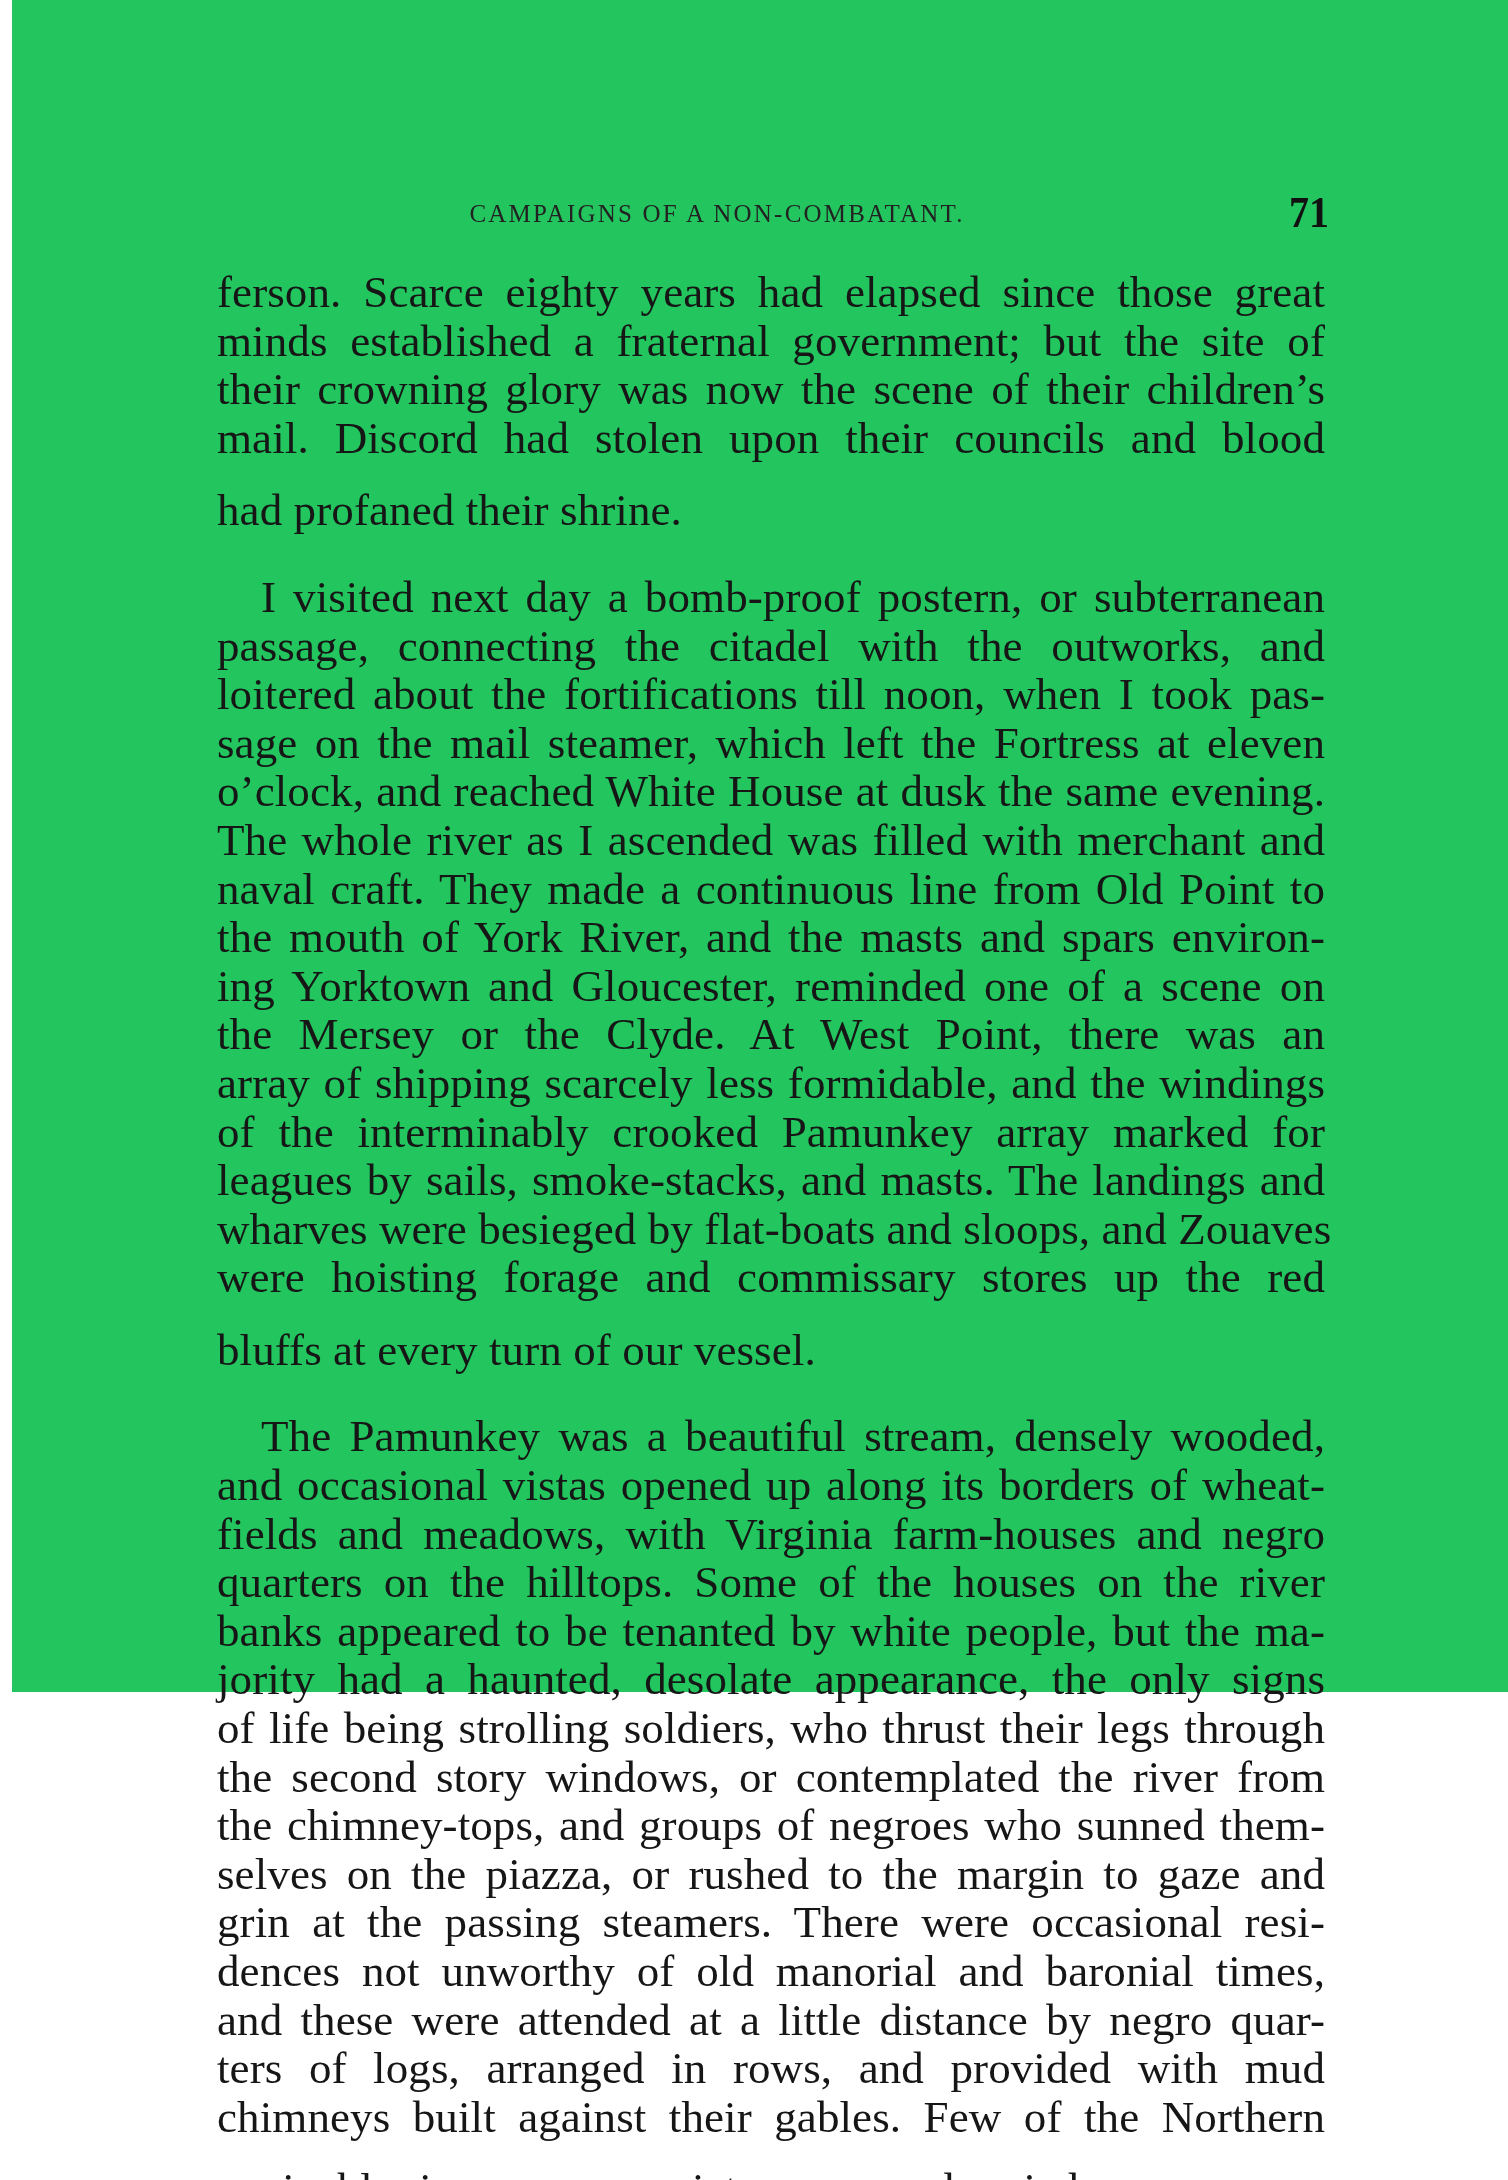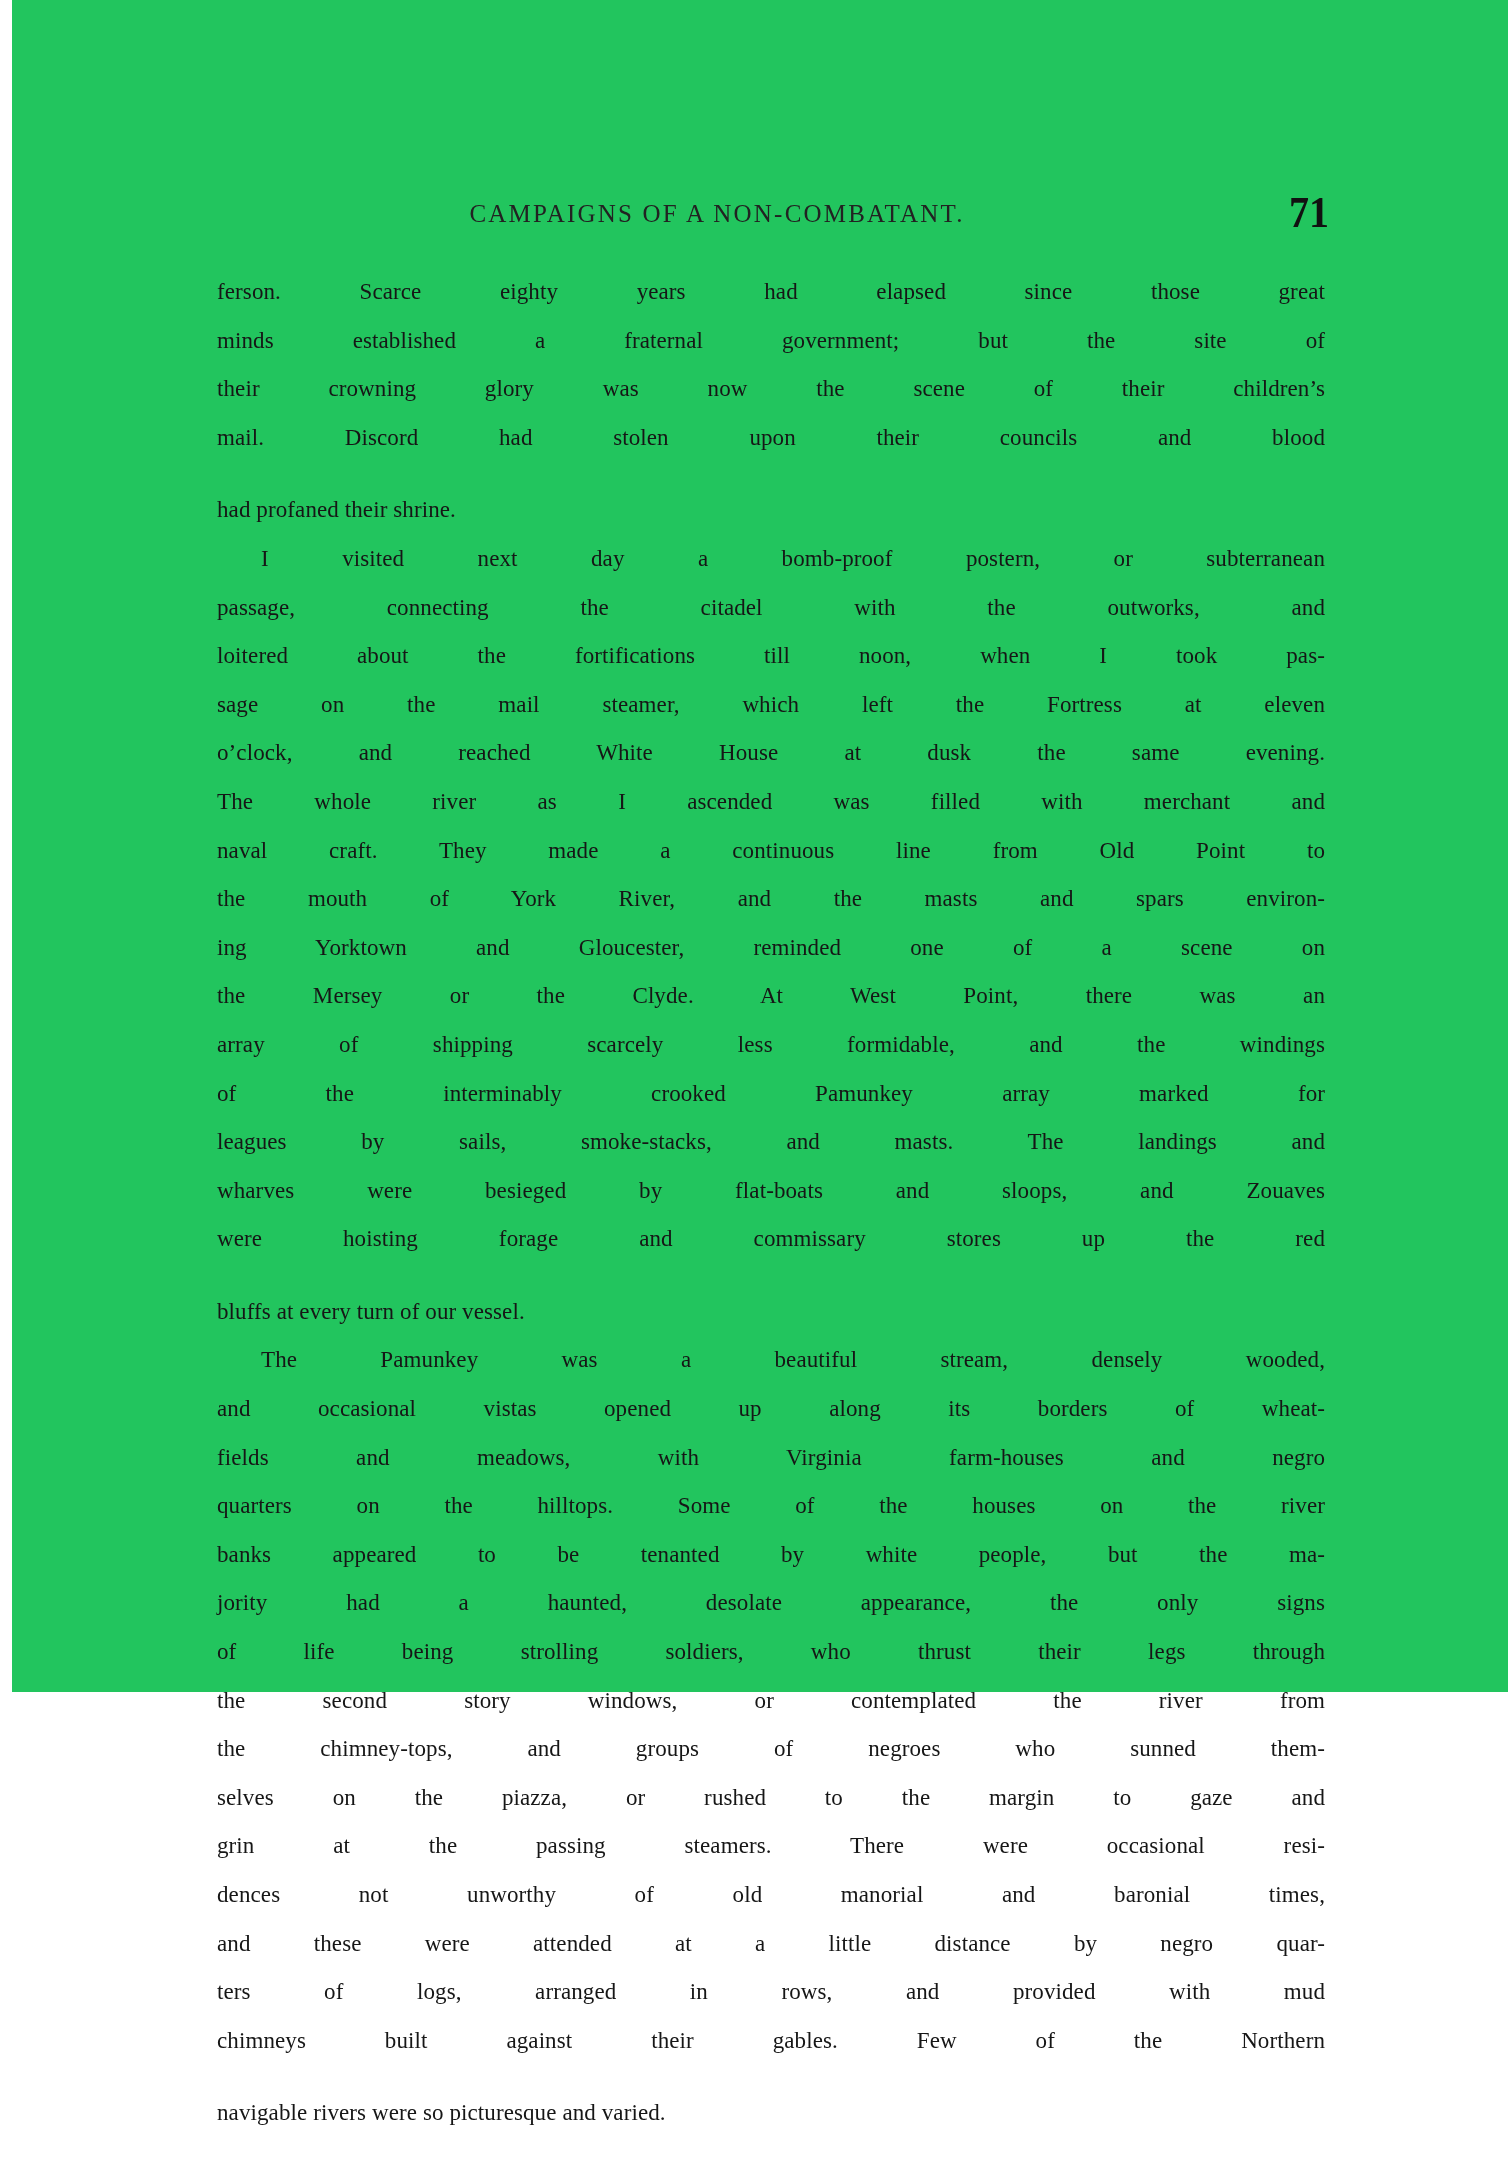--- a/index.html
+++ b/index.html
@@ -55,29 +55,30 @@
     .body-text {
       position: absolute;
       left: 205px;
       top: 268px;
       width: 1108px;
     }
     .line {
       display: block;
       height: 48.6px;
       line-height: 48.6px;
-      font-size: 23px;
+      font-size: 45px;
       white-space: nowrap;
       text-align: justify;
       text-align-last: justify;
       letter-spacing: 0.1px;
       color: #161616;
     }
     .line.indent {
       padding-left: 44px;
+      margin-top: 38px;
     }
     .line.last {
       text-align-last: left;
       margin-top: 24px;
     }
     .paragraph {
       display: block;
     }
   </style>
 </head>

